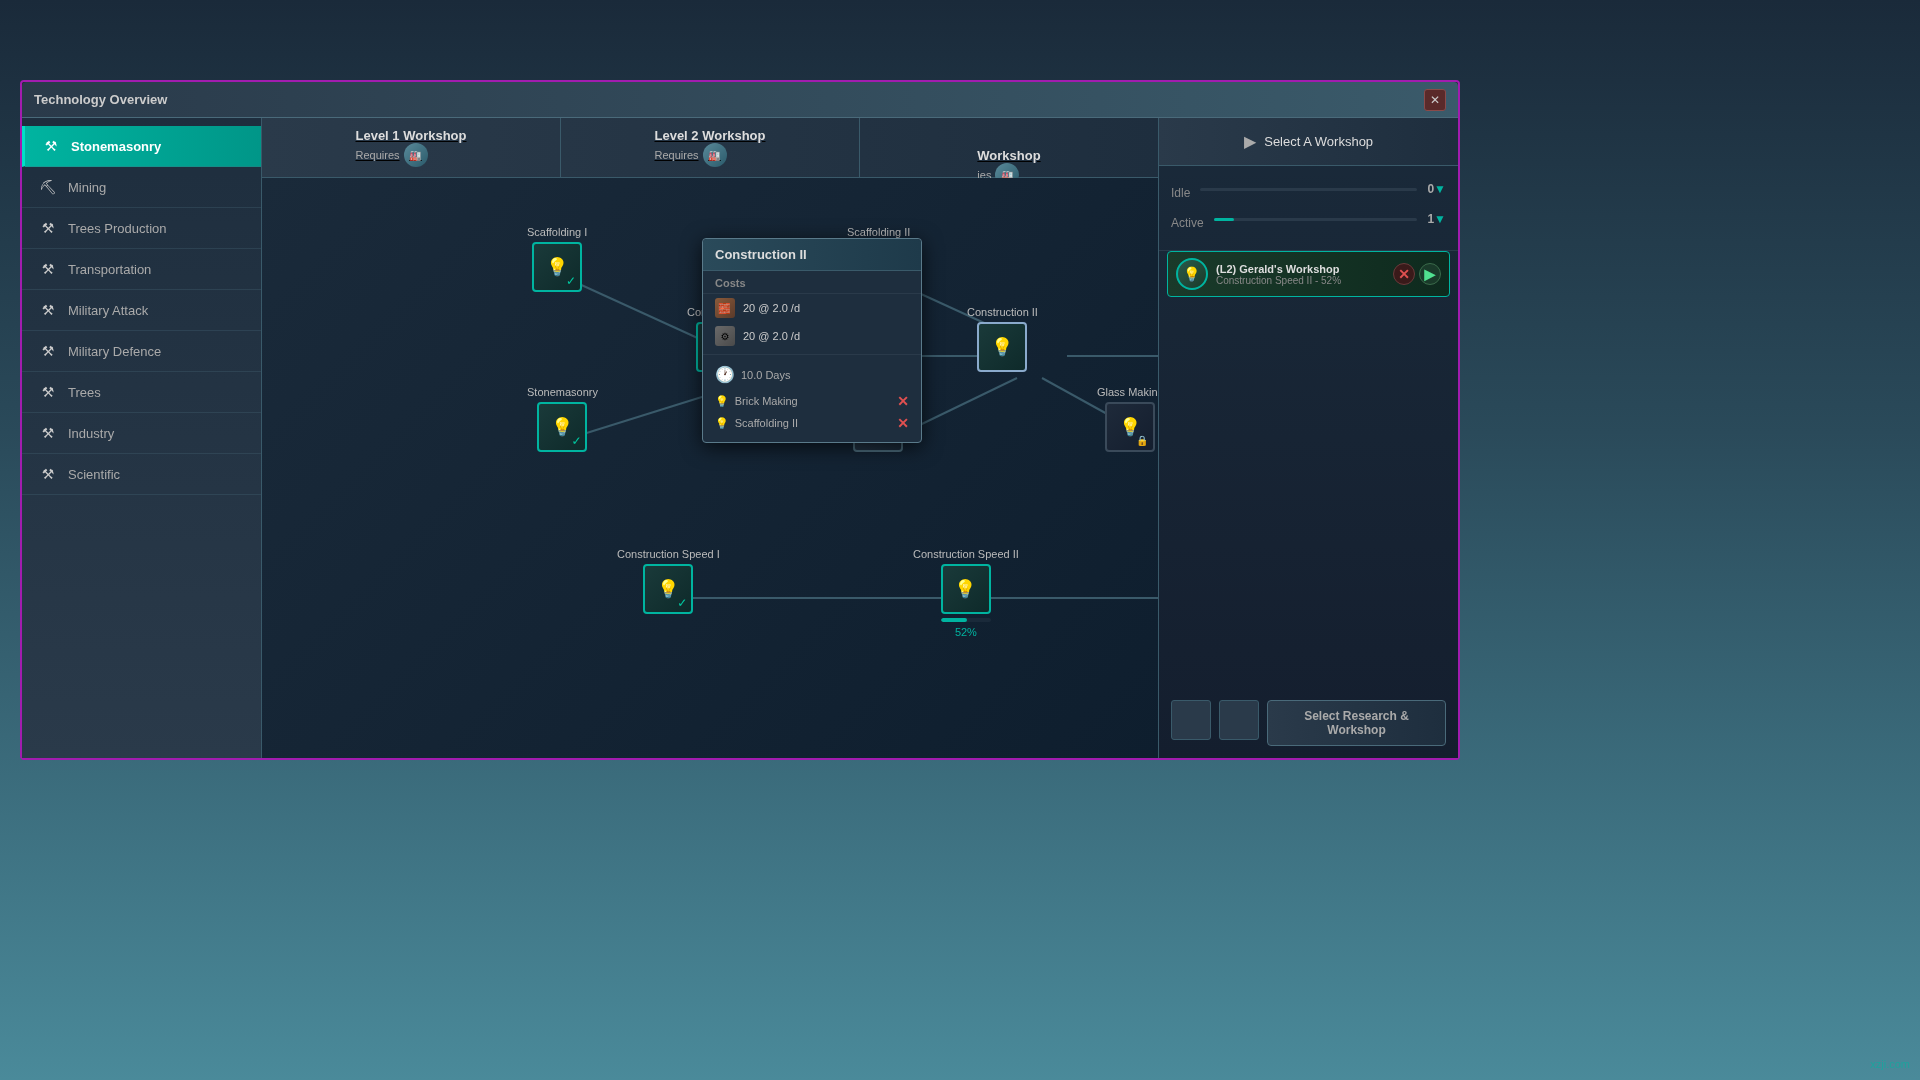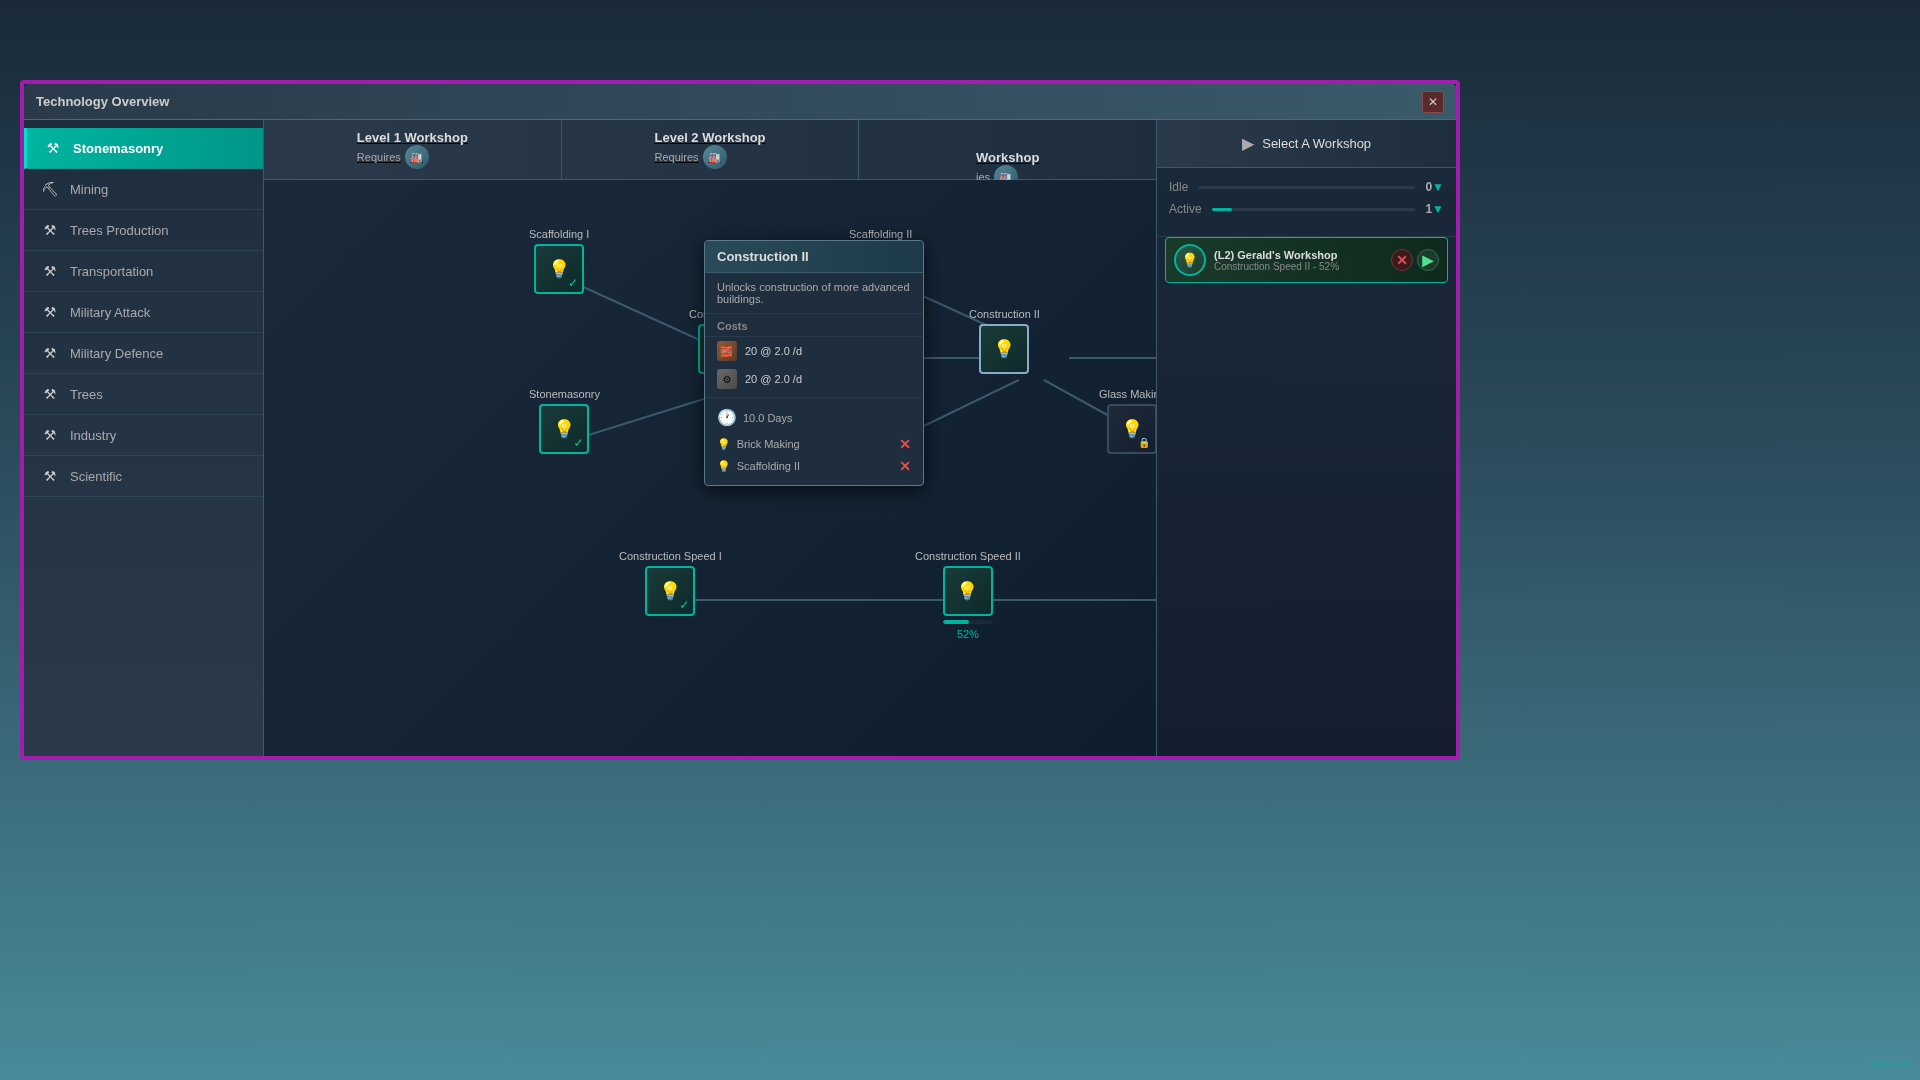--- a/index.html
+++ b/index.html
@@ -13,21 +13,21 @@
     }
 
     
     .main-window {
       position: absolute;
       top: 80px;
       left: 20px;
       width: 1440px;
       height: 680px;
       background: rgba(20, 30, 40, 0.95);
-      border: 4px solid #a21caf;
+      border: 2px solid #a21caf;
       border-radius: 4px;
     }
 
     
     .title-bar {
       height: 36px;
       background: linear-gradient(90deg, #2a3a4a 0%, #3a5a6a 100%);
       border-bottom: 1px solid #4a6a7a;
       display: flex;
       align-items: center;
@@ -354,20 +354,21 @@
     }
     .stat-row {
       display: flex;
       align-items: center;
       justify-content: space-between;
       margin-bottom: 8px;
     }
     .stat-label {
       color: #888;
       font-size: 12px;
+      margin-top: 8px;
     }
     .stat-value {
       color: #aaa;
       font-size: 12px;
       font-weight: 700;
     }
     .stat-bar {
       flex: 1;
       height: 3px;
       background: #2a3a4a;
@@ -678,21 +679,20 @@
             <span class="bulb-icon bulb-inprogress">💡</span>
           </div>
           <div class="progress-bar" style="width:50px;">
             <div class="progress-fill" style="width:52%;"></div>
           </div>
           <div class="progress-label">52%</div>
         </div>
 
         <div class="tooltip-popup">
           <div class="tooltip-title">Construction II</div>
-          <div class="tooltip-desc">Unlocks construction of more advanced buildings.</div>
           <div class="tooltip-costs-header">Costs</div>
           <div class="tooltip-cost-row">
             <div class="cost-icon">🧱</div>
             <span class="cost-value">20 @ 2.0 /d</span>
           </div>
           <div class="tooltip-cost-row">
             <div class="cost-icon" style="background:linear-gradient(135deg,#6a6a6a,#4a4a4a);">⚙</div>
             <span class="cost-value">20 @ 2.0 /d</span>
           </div>
           <hr class="tooltip-divider">
@@ -751,18 +751,25 @@
         <div class="workshop-item-info">
           <div class="workshop-item-name">(L2) Gerald's Workshop</div>
           <div class="workshop-item-desc">Construction Speed II - 52%</div>
         </div>
         <div class="workshop-item-actions">
           <div class="ws-btn-red">✕</div>
           <div class="ws-btn-green">▶</div>
         </div>
       </div>
 
+      <div class="select-research-area">
+        <div class="res-thumb"></div>
+        <div class="res-thumb"></div>
+        <div class="select-research-btn">
+          <span class="select-research-label">Select Research &amp; Workshop</span>
+        </div>
+      </div>
 
     </div>
   </div>
 </div>
 
 <div class="watermark">xzji.com</div>
 
 </body></html>

